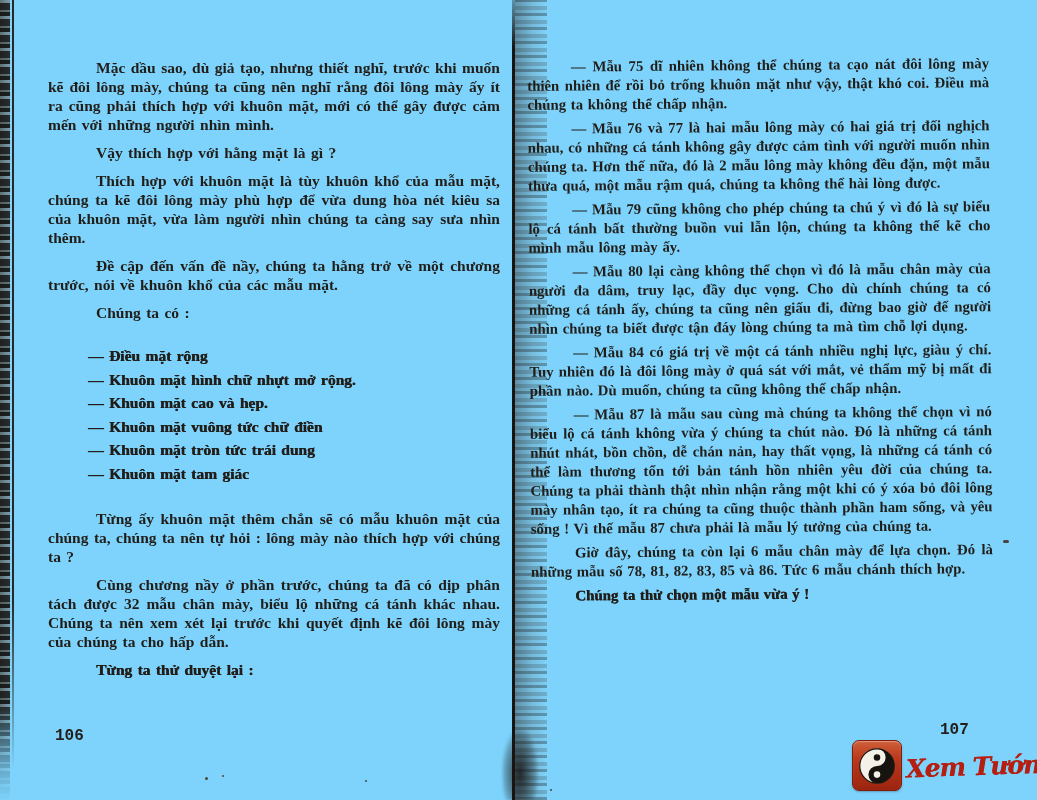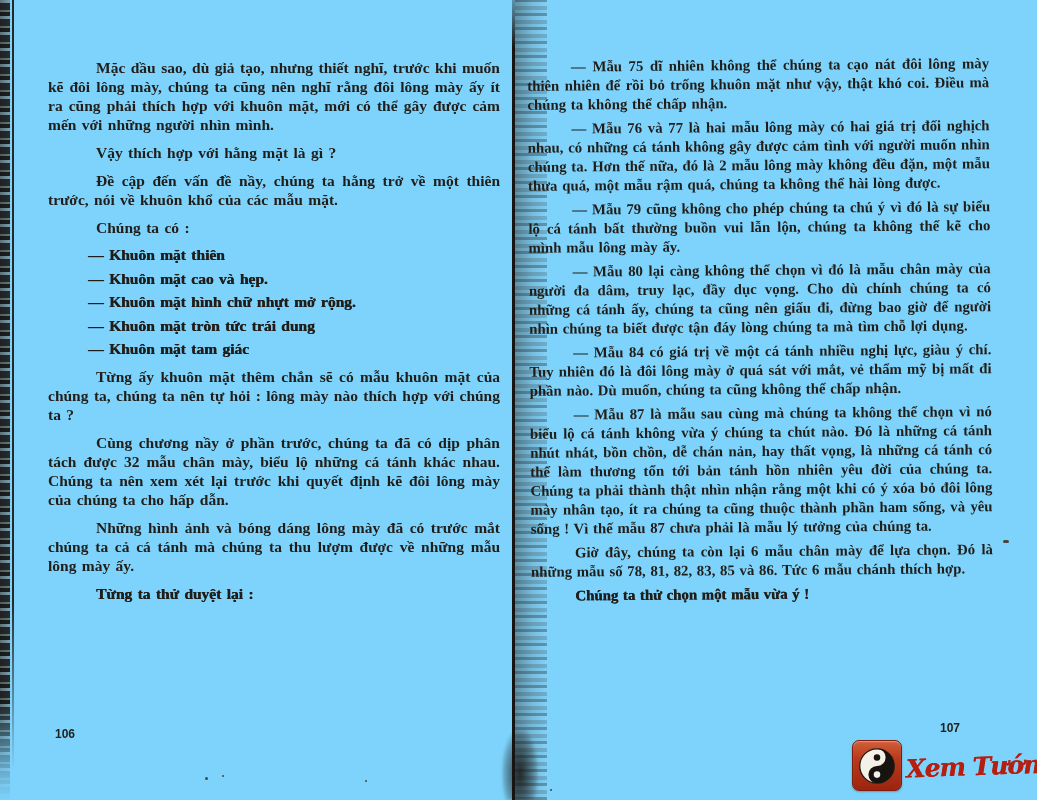--- a/index.html
+++ b/index.html
@@ -57,34 +57,34 @@
   
   .page{position:absolute;color:#211d18;}
   .page p{
     margin:0 0 9px;
     font-weight:bold;
     text-align:justify;
     word-spacing:1.5px;
   }
   .page-left{left:48px;top:58px;width:452px;}
   .page-left p{font-size:15.5px;line-height:19px;text-indent:48px;}
-  .page-left p.intro{margin-bottom:6px;}
+  .page-left p.intro{margin-bottom:22px;}
   .page-left p.list-item{
     margin:0;line-height:23.5px;text-indent:40px;text-align:left;
   }
-  .page-left p.list-item.last{margin-bottom:6px;}
+  .page-left p.list-item.last{margin-bottom:24px;}
 
   .page-right{left:527px;top:56px;width:462px;transform:rotate(-0.45deg);transform-origin:50% 0;}
   .page-right p{font-size:14.8px;line-height:19px;text-indent:44px;margin-bottom:5px;word-spacing:1px;}
 
   .hv{text-shadow:.5px 0 0 currentColor;}
 
   .pagenum{
-    position:absolute;font-size:12px;font-weight:bold;color:#221e19;
-    font-family:Liberation Sans, sans-serif;
+    position:absolute;font-size:16px;font-weight:bold;color:#221e19;
+    font-family:Liberation Mono, monospace;
   }
   .pn-left{left:55px;top:727px;}
   .pn-right{left:940px;top:721px;}
 
   
   .watermark{position:absolute;left:852px;top:740px;display:flex;align-items:center;gap:4px;}
   .wm-box{
     width:48px;height:49px;border-radius:7px;flex:0 0 auto;
     background:linear-gradient(180deg,#d0603a 0%,#b93a1c 35%,#9c2410 100%);
     border:1px solid #7d1d0c;
@@ -111,30 +111,31 @@
   <div class="gutter-blob"></div>
   <div class="speck sp1"></div>
   <div class="speck sp2"></div>
   <div class="speck sp3"></div>
   <div class="speck sp4"></div>
   <div class="speck sp5"></div>
 
   <div class="page page-left">
     <p>Mặc dầu sao, dù giả tạo, nhưng thiết nghĩ, trước khi muốn kẽ đôi lông mày, chúng ta cũng nên nghĩ rằng đôi lông mày ấy ít ra cũng phải thích hợp với khuôn mặt, mới có thể gây được cảm mến với những người nhìn mình.</p>
     <p>Vậy thích hợp với hằng mặt là gì ?</p>
-    <p>Đề cập đến vấn đề nầy, chúng ta hằng trở về một thiên trước, nói về khuôn khổ của các mẫu mặt.</p>
+    <p>Thích hợp với khuôn mặt là tùy khuôn khổ của mẫu mặt, chúng ta kẽ đôi lông mày phù hợp để vừa dung hòa nét kiêu sa của khuôn mặt, vừa làm người nhìn chúng ta càng say sưa nhìn thêm.</p>
+    <p>Đề cập đến vấn đề nầy, chúng ta hằng trở về một chương trước, nói về khuôn khổ của các mẫu mặt.</p>
     <p class="intro">Chúng ta có :</p>
-    <p class="list-item hv">— Khuôn mặt thiên</p>
+    <p class="list-item hv">— Điều mặt rộng</p>
+    <p class="list-item hv">— Khuôn mặt hình chữ nhựt mở rộng.</p>
     <p class="list-item hv">— Khuôn mặt cao và hẹp.</p>
-    <p class="list-item hv">— Khuôn mặt hình chữ nhựt mở rộng.</p>
+    <p class="list-item hv">— Khuôn mặt vuông tức chữ điền</p>
     <p class="list-item hv">— Khuôn mặt tròn tức trái dung</p>
     <p class="list-item hv last">— Khuôn mặt tam giác</p>
     <p>Từng ấy khuôn mặt thêm chắn sẽ có mẫu khuôn mặt của chúng ta, chúng ta nên tự hỏi : lông mày nào thích hợp với chúng ta ?</p>
     <p>Cùng chương nầy ở phần trước, chúng ta đã có dịp phân tách được 32 mẫu chân mày, biểu lộ những cá tánh khác nhau. Chúng ta nên xem xét lại trước khi quyết định kẽ đôi lông mày của chúng ta cho hấp dẫn.</p>
-    <p>Những hình ảnh và bóng dáng lông mày đã có trước mắt chúng ta cả cá tánh mà chúng ta thu lượm được về những mẫu lông mày ấy.</p>
     <p class="hv">Từng ta thử duyệt lại :</p>
   </div>
 
   <div class="page page-right">
     <p>— Mẫu 75 dĩ nhiên không thể chúng ta cạo nát đôi lông mày thiên nhiên để rồi bỏ trống khuôn mặt như vậy, thật khó coi. Điều mà chúng ta không thể chấp nhận.</p>
     <p>— Mẫu 76 và 77 là hai mẫu lông mày có hai giá trị đối nghịch nhau, có những cá tánh không gây được cảm tình với người muốn nhìn chúng ta. Hơn thế nữa, đó là 2 mẫu lông mày không đều đặn, một mẫu thưa quá, một mẫu rậm quá, chúng ta không thể hài lòng được.</p>
     <p>— Mẫu 79 cũng không cho phép chúng ta chú ý vì đó là sự biểu lộ cá tánh bất thường buồn vui lẫn lộn, chúng ta không thể kẽ cho mình mẫu lông mày ấy.</p>
     <p>— Mẫu 80 lại càng không thể chọn vì đó là mẫu chân mày của người đa dâm, truy lạc, đầy dục vọng. Cho dù chính chúng ta có những cá tánh ấy, chúng ta cũng nên giấu đi, đừng bao giờ để người nhìn chúng ta biết được tận đáy lòng chúng ta mà tìm chỗ lợi dụng.</p>
     <p>— Mẫu 84 có giá trị về một cá tánh nhiều nghị lực, giàu ý chí. Tuy nhiên đó là đôi lông mày ở quá sát với mắt, vẻ thẩm mỹ bị mất đi phần nào. Dù muốn, chúng ta cũng không thể chấp nhận.</p>
     <p>— Mẫu 87 là mẫu sau cùng mà chúng ta không thể chọn vì nó biểu lộ cá tánh không vừa ý chúng ta chút nào. Đó là những cá tánh nhút nhát, bồn chồn, dễ chán nản, hay thất vọng, là những cá tánh có thể làm thương tổn tới bản tánh hồn nhiên yêu đời của chúng ta. Chúng ta phải thành thật nhìn nhận rằng một khi có ý xóa bỏ đôi lông mày nhân tạo, ít ra chúng ta cũng thuộc thành phần ham sống, và yêu sống ! Vì thế mẫu 87 chưa phải là mẫu lý tưởng của chúng ta.</p>

